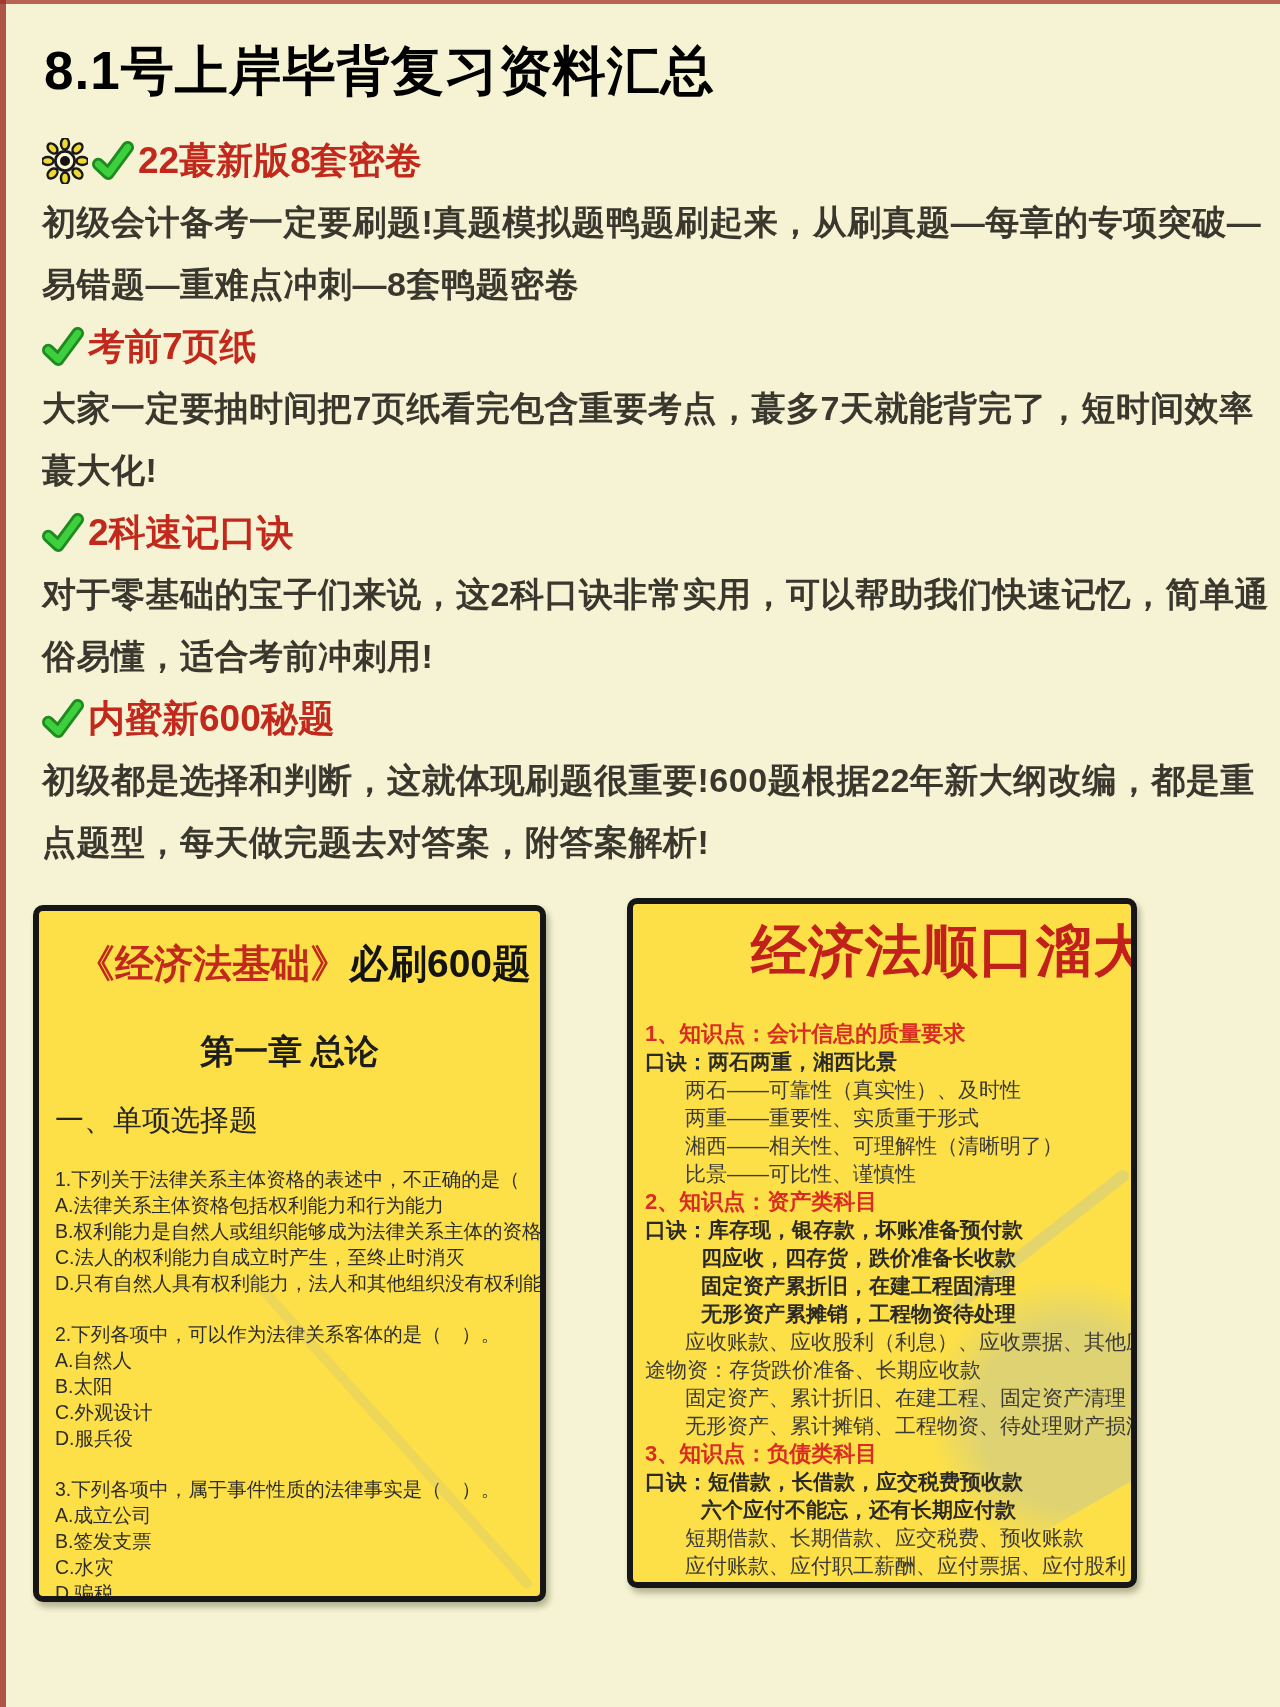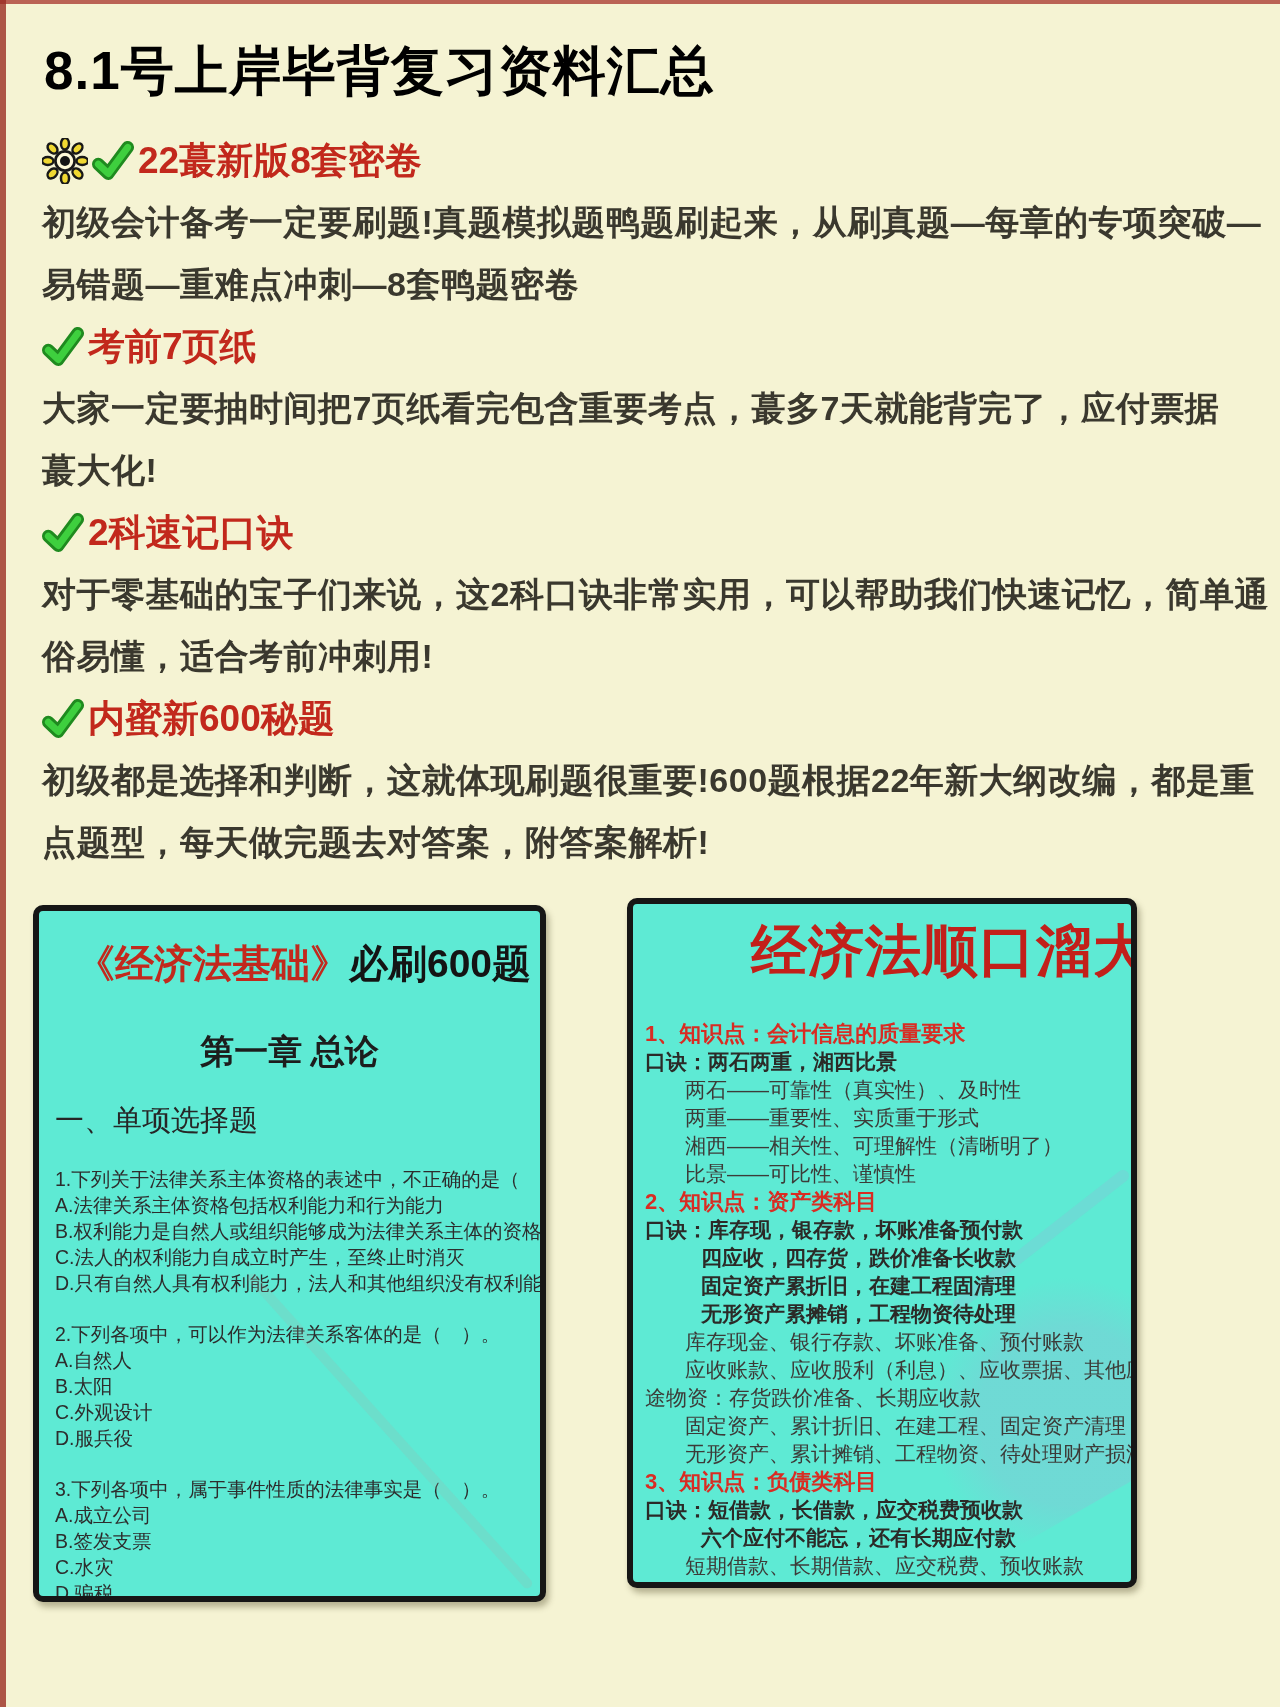--- a/index.html
+++ b/index.html
@@ -18,21 +18,21 @@
   }
 
   .sections{position:absolute;top:130px;left:42px;width:1200px;}
   .row{height:62px;display:flex;align-items:center;}
   .heading-row{gap:4px;}
   .heading-text{font-size:37px;font-weight:800;color:#c2281c;white-space:nowrap;}
   .para-line{font-size:34px;font-weight:700;color:#3a382e;white-space:nowrap;letter-spacing:0.5px;}
   .icon{flex:0 0 auto;display:block;}
 
   .card{
-    position:absolute;background:#5eead4;border:6px solid #161616;border-radius:10px;
+    position:absolute;background:#fde047;border:6px solid #161616;border-radius:10px;
     box-sizing:border-box;overflow:hidden;box-shadow:3px 5px 6px rgba(60,55,20,.35);
   }
   .card-left{left:33px;top:905px;width:513px;height:697px;}
   .card-right{left:627px;top:898px;width:510px;height:690px;}
 
   
   .lc-title{margin-top:26px;text-align:center;white-space:nowrap;transform:translateX(14px);
     font-family:"Liberation Serif","DejaVu Serif",serif;font-weight:700;font-size:39px;}
   .lc-title-red{color:#c2291d;}
   .lc-title-black{color:#141414;font-family:"Liberation Sans","DejaVu Sans",sans-serif;font-weight:800;}
@@ -96,21 +96,21 @@
       </div>
       <div class="row para-line">初级会计备考一定要刷题!真题模拟题鸭题刷起来，从刷真题—每章的专项突破—</div>
       <div class="row para-line">易错题—重难点冲刺—8套鸭题密卷</div>
       <div class="row heading-row">
         <svg id="tpl-check" class="icon" width="42" height="42" viewBox="0 0 40 40">
     <path d="M6 23 L15.5 32 L34 7" fill="none" stroke="#1f8a1f" stroke-width="12" stroke-linecap="round" stroke-linejoin="round"></path>
     <path d="M6 23 L15.5 32 L34 7" fill="none" stroke="#3ecf3e" stroke-width="6.5" stroke-linecap="round" stroke-linejoin="round"></path>
   </svg>
         <span class="heading-text">考前7页纸</span>
       </div>
-      <div class="row para-line">大家一定要抽时间把7页纸看完包含重要考点，蕞多7天就能背完了，应付票据</div>
+      <div class="row para-line">大家一定要抽时间把7页纸看完包含重要考点，蕞多7天就能背完了，短时间效率</div>
       <div class="row para-line">蕞大化!</div>
       <div class="row heading-row">
         <svg id="tpl-check" class="icon" width="42" height="42" viewBox="0 0 40 40">
     <path d="M6 23 L15.5 32 L34 7" fill="none" stroke="#1f8a1f" stroke-width="12" stroke-linecap="round" stroke-linejoin="round"></path>
     <path d="M6 23 L15.5 32 L34 7" fill="none" stroke="#3ecf3e" stroke-width="6.5" stroke-linecap="round" stroke-linejoin="round"></path>
   </svg>
         <span class="heading-text">2科速记口诀</span>
       </div>
       <div class="row para-line">对于零基础的宝子们来说，这2科口诀非常实用，可以帮助我们快速记忆，简单通</div>
       <div class="row para-line">俗易懂，适合考前冲刺用!</div>
@@ -166,21 +166,20 @@
         <div class="rc-row rc-bold i0">口诀：两石两重，湘西比景</div>
         <div class="rc-row rc-normal i1">两石——可靠性（真实性）、及时性</div>
         <div class="rc-row rc-normal i1">两重——重要性、实质重于形式</div>
         <div class="rc-row rc-normal i1">湘西——相关性、可理解性（清晰明了）</div>
         <div class="rc-row rc-normal i1">比景——可比性、谨慎性</div>
         <div class="rc-row rc-label i0">2、知识点：资产类科目</div>
         <div class="rc-row rc-bold i0">口诀：库存现，银存款，坏账准备预付款</div>
         <div class="rc-row rc-bold i2">四应收，四存货，跌价准备长收款</div>
         <div class="rc-row rc-bold i2">固定资产累折旧，在建工程固清理</div>
         <div class="rc-row rc-bold i2">无形资产累摊销，工程物资待处理</div>
-        <div class="rc-row rc-normal i1">库存现金、银行存款、坏账准备、预付账款</div>
         <div class="rc-row rc-normal i1">应收账款、应收股利（利息）、应收票据、其他应收款；原材料</div>
         <div class="rc-row rc-normal i0">途物资：存货跌价准备、长期应收款</div>
         <div class="rc-row rc-normal i1">固定资产、累计折旧、在建工程、固定资产清理</div>
         <div class="rc-row rc-normal i1">无形资产、累计摊销、工程物资、待处理财产损溢</div>
         <div class="rc-row rc-label i0">3、知识点：负债类科目</div>
         <div class="rc-row rc-bold i0">口诀：短借款，长借款，应交税费预收款</div>
         <div class="rc-row rc-bold i2">六个应付不能忘，还有长期应付款</div>
         <div class="rc-row rc-normal i1">短期借款、长期借款、应交税费、预收账款</div>
         <div class="rc-row rc-normal i1">应付账款、应付职工薪酬、应付票据、应付股利（利息）、其</div>
       </div>

